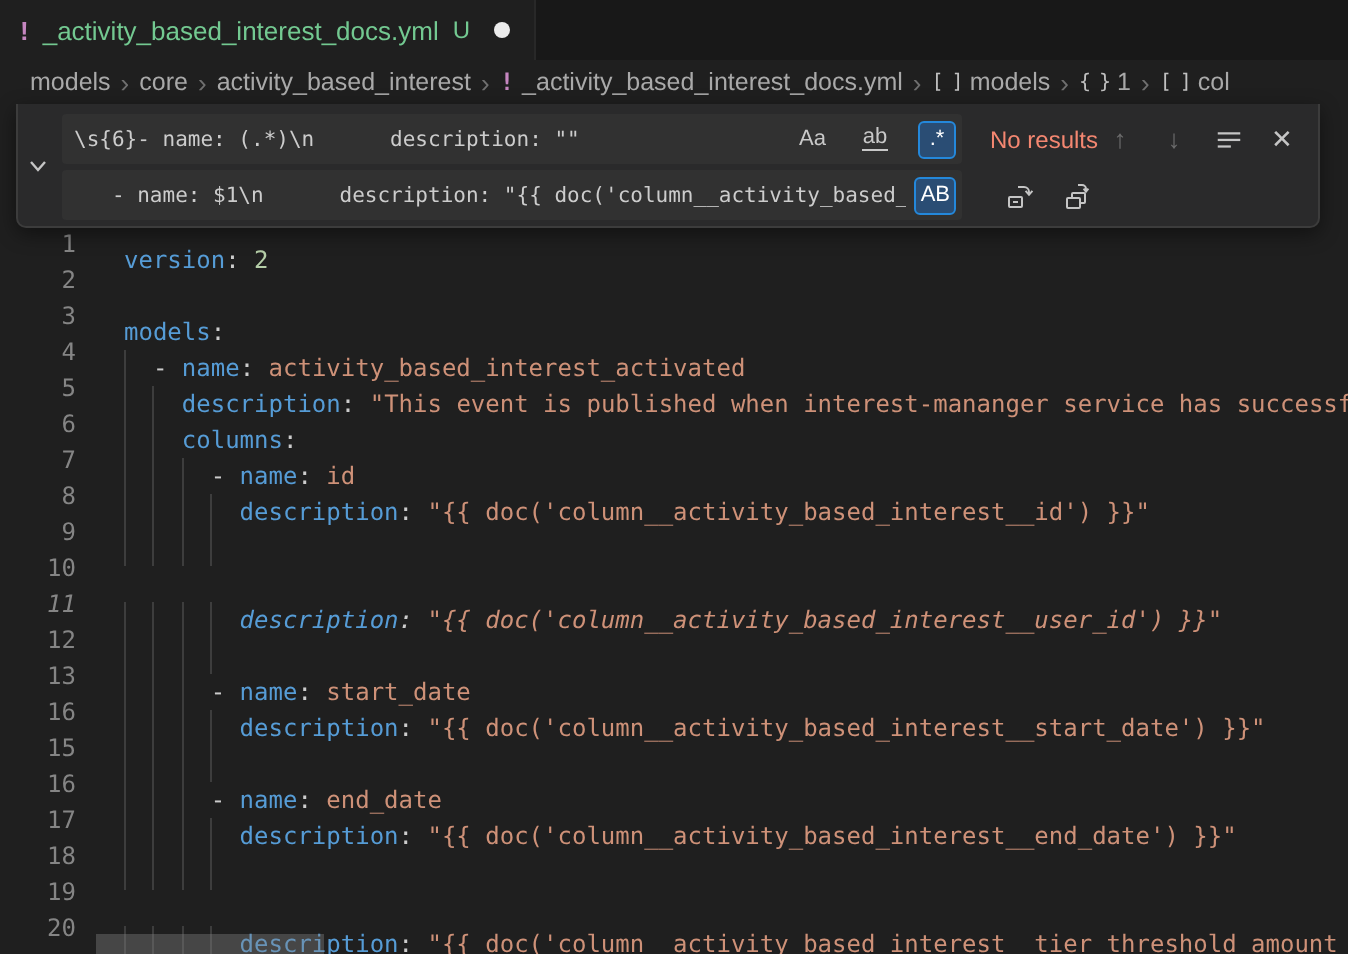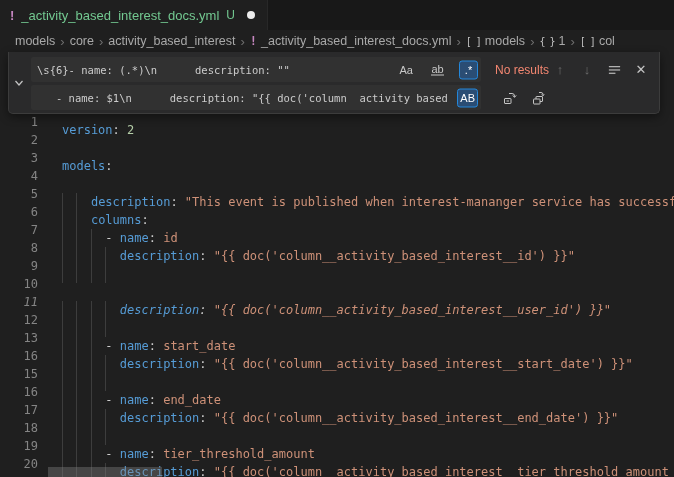--- a/index.html
+++ b/index.html
@@ -118,20 +118,21 @@
         <div class="code-line" style="top: 18px;">
           <span class="ln">2</span>
           <span class="code-text"></span>
         </div>
         <div class="code-line" style="top: 36px;">
           <span class="ln">3</span>
           <span class="code-text"><span class="tk-k">models</span><span class="tk-p">:</span></span>
         </div>
         <div class="code-line" style="top: 54px;">
           <span class="ln">4</span>
+          <span class="code-text"><i class="guide" style="left: 0ch;"></i><span class="tk-p">  - </span><span class="tk-k">name</span><span class="tk-p">: </span><span class="tk-s">activity_based_interest_activated</span></span>
         </div>
         <div class="code-line" style="top: 72px;">
           <span class="ln">5</span>
           <span class="code-text"><i class="guide" style="left: 0ch;"></i><i class="guide" style="left: 2ch;"></i><span class="tk-p">    </span><span class="tk-k">description</span><span class="tk-p">: </span><span class="tk-s">"This event is published when interest-mananger service has successf</span></span>
         </div>
         <div class="code-line" style="top: 90px;">
           <span class="ln">6</span>
           <span class="code-text"><i class="guide" style="left: 0ch;"></i><i class="guide" style="left: 2ch;"></i><span class="tk-p">    </span><span class="tk-k">columns</span><span class="tk-p">:</span></span>
         </div>
         <div class="code-line" style="top: 108px;">
@@ -176,21 +177,20 @@
         <div class="code-line" style="top: 288px;">
           <span class="ln">17</span>
           <span class="code-text"><i class="guide" style="left: 0ch;"></i><i class="guide" style="left: 2ch;"></i><i class="guide" style="left: 4ch;"></i><i class="guide" style="left: 6ch;"></i><span class="tk-p">        </span><span class="tk-k">description</span><span class="tk-p">: </span><span class="tk-s">"{{ doc('column__activity_based_interest__end_date') }}"</span></span>
         </div>
         <div class="code-line" style="top: 306px;">
           <span class="ln">18</span>
           <span class="code-text"><i class="guide" style="left: 0ch;"></i><i class="guide" style="left: 2ch;"></i><i class="guide" style="left: 4ch;"></i><i class="guide" style="left: 6ch;"></i></span>
         </div>
         <div class="code-line" style="top: 324px;">
           <span class="ln">19</span>
-          <span class="code-text"><i class="guide" style="left: 0ch;"></i><i class="guide" style="left: 2ch;"></i><i class="guide" style="left: 4ch;"></i><span class="tk-p">      - </span><span class="tk-k">name</span><span class="tk-p">: </span><span class="tk-s">tier_threshold_amount</span></span>
         </div>
         <div class="code-line" style="top: 342px;">
           <span class="ln">20</span>
           <span class="code-text"><i class="guide" style="left: 0ch;"></i><i class="guide" style="left: 2ch;"></i><i class="guide" style="left: 4ch;"></i><i class="guide" style="left: 6ch;"></i><span class="tk-p">        </span><span class="tk-k">description</span><span class="tk-p">: </span><span class="tk-s">"{{ doc('column__activity_based_interest__tier_threshold_amount</span></span>
         </div>
       </div>
     <div class="hscroll"></div>
   </div>
 
   <div class="find-widget">

